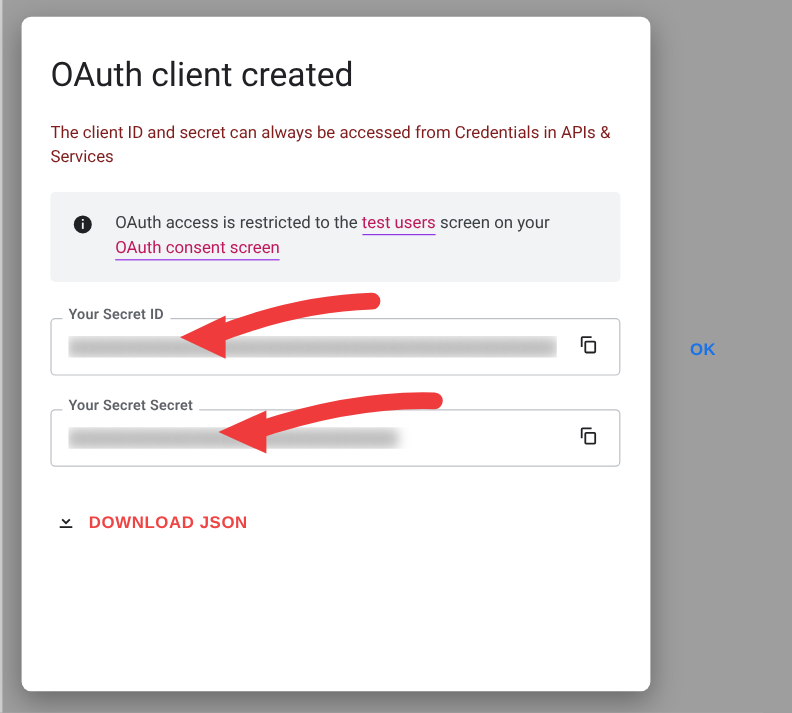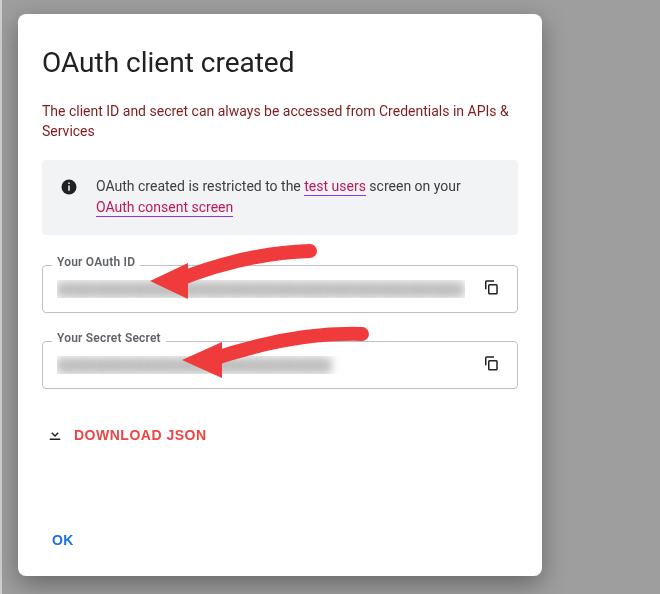--- a/index.html
+++ b/index.html
@@ -19,21 +19,21 @@
   }
   .dialog {
     position: absolute;
     left: 18px; top: 14px;
     width: 524px; height: 562px;
     background: #fff;
     border-radius: 8px;
     box-shadow: 0 8px 24px rgba(0,0,0,.35);
     padding: 0;
     box-sizing: border-box;
-    display: flex; flex-direction: column;
+    display: flex; flex-direction: row;
   }
   .dialog-body {
     padding: 24px 24px 8px 24px;
     flex: 1 1 auto;
   }
   h1.title {
     font-size: 28px;
     font-weight: 400;
     margin: 8px 0 22px 0;
     letter-spacing: 0;
@@ -153,26 +153,26 @@
 
     <div class="info-banner">
       <span class="icon-slot">
         <svg width="18" height="18" viewBox="0 0 24 24" fill="#202124">
             <circle cx="12" cy="12" r="10"></circle>
             <rect x="11" y="10" width="2" height="7" fill="#f1f3f4"></rect>
             <rect x="11" y="6" width="2" height="2" fill="#f1f3f4"></rect>
           </svg>
       </span>
       <span class="msg">
-        <span>OAuth created is restricted to the </span><a href="#">test users</a><span> screen on your </span><a href="#">OAuth consent screen</a>
+        <span>OAuth access is restricted to the </span><a href="#">test users</a><span> screen on your </span><a href="#">OAuth consent screen</a>
       </span>
     </div>
 
     <div class="field-wrap">
-      <span class="field-label">Your OAuth ID</span>
+      <span class="field-label">Your Secret ID</span>
       <div class="field-box">
         <span class="field-value">████████████████████████████████████████████████████</span>
         <button class="copy-btn" aria-label="copy">
           <span>
             <svg width="18" height="18" viewBox="0 0 24 24" fill="none" stroke="#202124" stroke-width="2">
                 <rect x="9" y="9" width="11" height="12" rx="1"></rect>
                 <path d="M5 15V5a1 1 0 0 1 1-1h10"></path>
               </svg>
           </span>
         </button>

